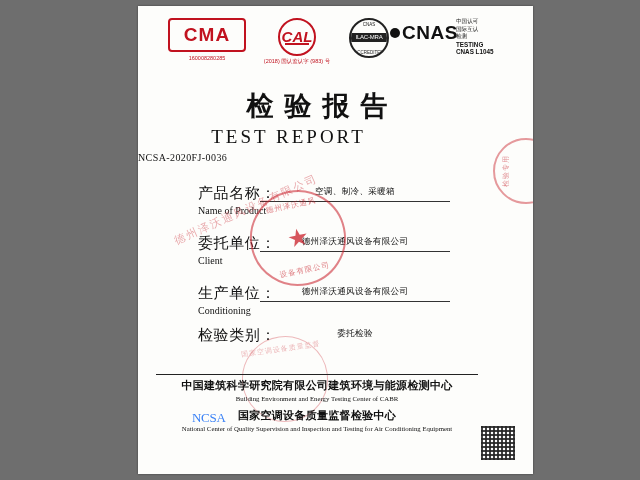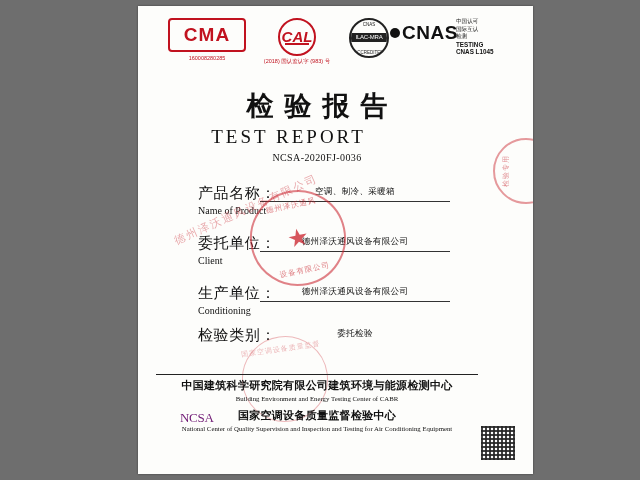--- a/index.html
+++ b/index.html
@@ -182,21 +182,20 @@
     font-family: "Liberation Serif", serif;
     font-size: 19px;
     letter-spacing: 3px;
     text-indent: 3px;
     color: #111;
   }
   .report-no {
     position: absolute;
     left: 0; top: 146px;
     width: 358px;
-    text-align: center;
     font-family: "Liberation Serif", serif;
     font-size: 10px;
     letter-spacing: 0.4px;
     color: #111;
   }
 
   
   .field {
     position: absolute;
     left: 60px;
@@ -270,21 +269,21 @@
   
   .ncsa-mark {
     position: absolute;
     left: 42px;
     top: 404px;
     font-family: "Liberation Serif", serif;
     font-size: 8px;
     color: #b33;
     letter-spacing: -0.3px;
   }
-  .ncsa-mark .big { font-size: 13px; color: #701a75; }
+  .ncsa-mark .big { font-size: 13px; color: #3b82f6; margin-left: 12px; }
 
   
   .qr {
     position: absolute;
     right: 18px;
     bottom: 14px;
     width: 34px;
     height: 34px;
     background:
       repeating-linear-gradient(90deg, #222 0 2px, #fff 2px 4px),

